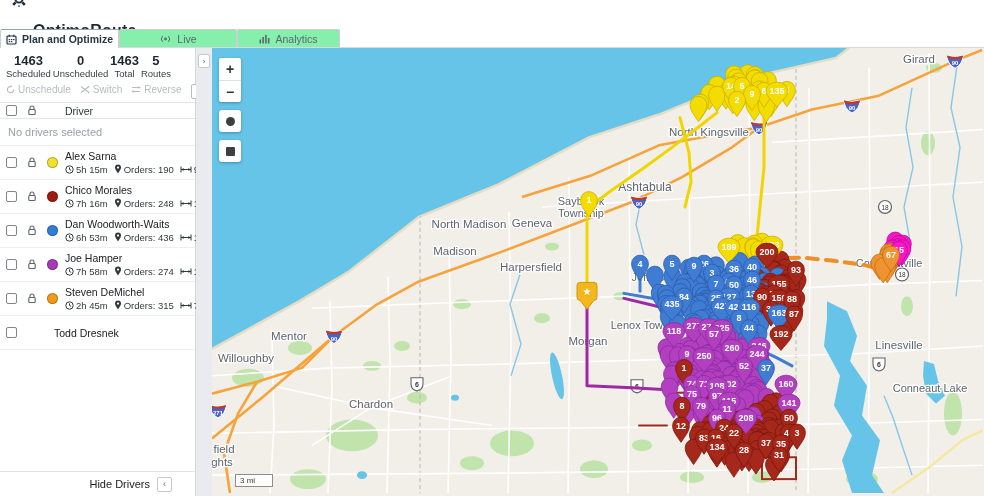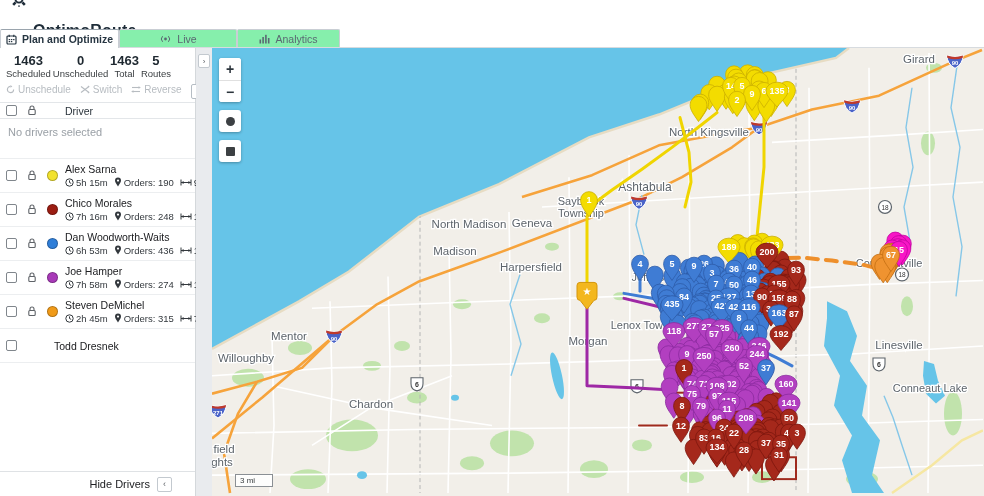--- a/index.html
+++ b/index.html
@@ -34,21 +34,21 @@
   .stat-label{font-size:9.5px;color:#3c4043;}
   
   .ptoolbar{display:flex;align-items:flex-start;gap:9px;padding:1px 10px 3px 6px;font-size:10px;color:#b7bcc1;}
   .tool{display:flex;align-items:center;gap:3px;}
   .tool.copy{border:1px solid #b6bdc4;background:#fff;color:#2b343c;padding:1px 7px 1px 5px;border-radius:2px;font-weight:bold;}
   
   .thead{display:flex;align-items:center;height:17px;border-top:1px solid #e3e6e9;border-bottom:1px solid #e3e6e9;font-size:10.5px;color:#2b343c;}
   .cb{width:11px;height:11px;border:1px solid #80868c;border-radius:2px;background:#fff;margin-left:6px;flex:none;}
   .lockcell{margin-left:10px;flex:none;display:flex;}
   .thead .drv-label{margin-left:28px;}
-  .empty-row{padding:7px 0 20px 8px;font-size:11px;color:#9aa0a6;border-bottom:1px solid #eceef0;}
+  .empty-row{padding:7px 0 7px 8px;font-size:11px;color:#9aa0a6;border-bottom:1px solid #eceef0;}
   .drow{display:flex;align-items:center;height:34px;border-bottom:1px solid #eceef0;}
   .dot{width:11px;height:11px;border-radius:50%;margin-left:10px;flex:none;border:1px solid rgba(0,0,0,.25);}
   .dinfo{margin-left:7px;line-height:1.2;}
   .dname{font-size:10.5px;color:#202124;}
   .dstats{display:flex;align-items:center;gap:2px;font-size:9.5px;color:#33383d;margin-top:1px;white-space:nowrap;}
   .dstats .sicon{display:flex;margin-left:4px;}
   .dstats .sicon:first-child{margin-left:0;}
   .drow.simple .dname{margin-left:37px;}
   .panel-fill{flex:1;}
   .pfooter{border-top:1px solid #dfe2e5;height:25px;display:flex;align-items:center;justify-content:flex-end;gap:7px;padding-right:23px;font-size:11px;color:#202124;}

